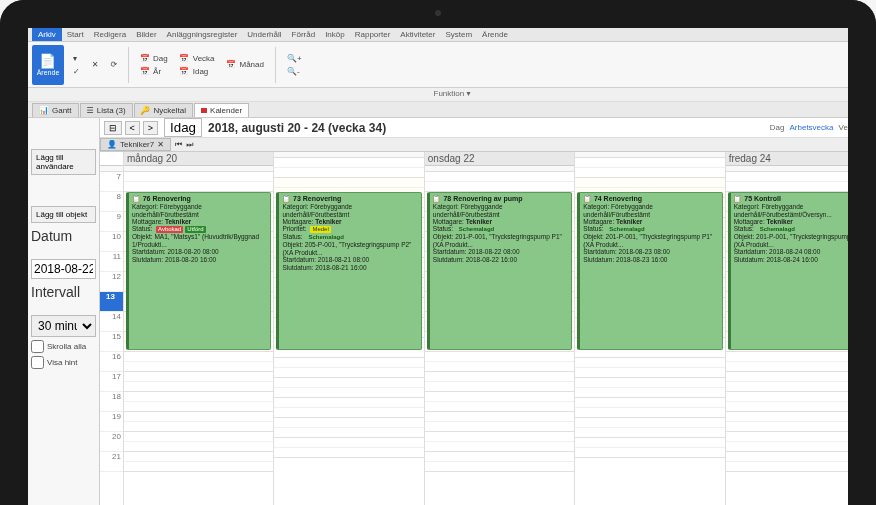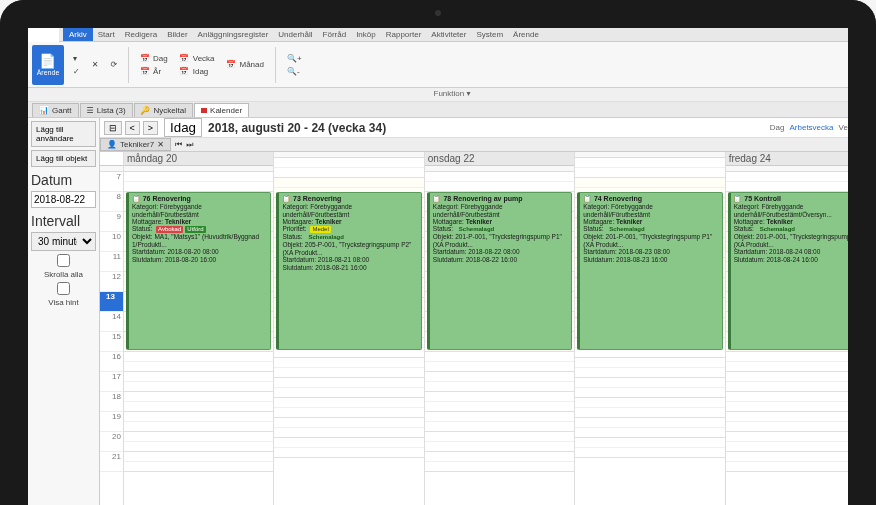--- a/index.html
+++ b/index.html
@@ -3,21 +3,21 @@
 <meta charset="utf-8">
 <style>
 * { margin: 0; padding: 0; box-sizing: border-box; font-family: "Segoe UI", Arial, sans-serif; }
 body { background: #f5f5f5; font-size: 10px; color: #333; overflow: hidden; width: 876px; height: 505px; }
 
 .device-frame { position: absolute; top: 0; left: 0; right: 0; bottom: 0; border: 28px solid #1a1a1a; border-bottom: none; border-radius: 24px 24px 0 0; overflow: hidden; pointer-events: none; z-index: 1000; }
 .camera { position: absolute; top: 10px; left: 50%; width: 6px; height: 6px; background: #333; border-radius: 50%; transform: translateX(-50%); z-index: 1001; }
 
 .app { position: absolute; top: 28px; left: 28px; right: 0; bottom: 0; background: #fff; overflow: hidden; }
 
-.menubar { height: 14px; background: #e8e8e8; display: flex; align-items: center; padding: 0 4px; font-size: 8px; border-bottom: 1px solid #ccc; margin-left: 31px; }
+.menubar { height: 14px; background: #e8e8e8; display: flex; align-items: center; padding: 0 4px; font-size: 8px; border-bottom: 1px solid #ccc; }
 .menubar .tab-active { background: #2a6fd6; color: #fff; padding: 2px 6px; }
 .menubar span { padding: 2px 5px; color: #555; cursor: pointer; }
 
 .ribbon { height: 46px; background: #f7f7f7; border-bottom: 1px solid #d0d0d0; display: flex; align-items: center; padding: 2px 4px; gap: 6px; }
 .ribbon-big { width: 32px; height: 40px; background: #2a6fd6; color: #fff; display: flex; flex-direction: column; align-items: center; justify-content: center; font-size: 7px; border-radius: 2px; }
 .ribbon-big .ricon { font-size: 14px; }
 .ribbon-col { display: flex; flex-direction: column; gap: 2px; }
 .ribbon-item { display: flex; align-items: center; gap: 3px; font-size: 8px; color: #444; padding: 1px 3px; }
 .ribbon-sep { width: 1px; height: 36px; background: #d0d0d0; margin: 0 2px; }
 
@@ -25,24 +25,24 @@
 
 .viewtabs { height: 16px; background: #eaeaea; border-bottom: 1px solid #ccc; display: flex; align-items: flex-end; padding: 0 4px; gap: 1px; font-size: 8px; }
 .viewtab { padding: 2px 6px; background: #e0e0e0; border: 1px solid #bbb; border-bottom: none; display: flex; align-items: center; gap: 3px; cursor: pointer; }
 .viewtab.active { background: #fff; font-weight: 500; }
 .viewtab .vicon { font-size: 8px; }
 .flag-red::before { content: ""; display: inline-block; width: 6px; height: 5px; background: #d32f2f; }
 
 .content { display: flex; height: calc(100% - 90px); }
 
 .sidebar { width: 72px; border-right: 1px solid #ccc; background: #f7f7f7; padding: 3px; display: flex; flex-direction: column; gap: 3px; }
-.side-btn { font-size: 8px; padding: 3px 4px; border: 1px solid #bbb; background: #f0f0f0; cursor: pointer; text-align: left; }
+.side-btn { font-size: 8px; padding: 3px 4px; border: 1px solid #bbb; background: #f0f0f0; cursor: pointer; text-align: left; margin-top: 28px; }
 .side-label { font-size: 14px; color: #333; margin-top: 2px; }
-.side-input { width: 100%; font-size: 10px; padding: 2px; border: 1px solid #bbb; }
-.side-check { display: flex; align-items: center; gap: 3px; font-size: 8px; color: #444; flex-direction: column; }
+.side-input { width: 100%; font-size: 12px; padding: 2px; border: 1px solid #bbb; margin-top: 12px; }
+.side-check { display: flex; align-items: center; gap: 3px; font-size: 8px; color: #444; }
 
 .main { flex: 1; display: flex; flex-direction: column; overflow: hidden; }
 .cal-toolbar { height: 20px; display: flex; align-items: center; padding: 2px 4px; gap: 6px; border-bottom: 1px solid #ddd; font-size: 9px; }
 .ct-group { display: flex; gap: 3px; }
 .ct-btn { border: 1px solid #bbb; padding: 1px 4px; background: #f0f0f0; font-size: 9px; cursor: pointer; }
 .ct-today { border: 1px solid #bbb; padding: 1px 5px; background: #fff; }
 .ct-title { font-weight: bold; font-size: 12px; }
 .ct-right { margin-left: auto; display: flex; gap: 5px; font-size: 8px; }
 .ct-right span { color: #666; cursor: pointer; }
 .ct-right span.act { color: #2a6fd6; }

